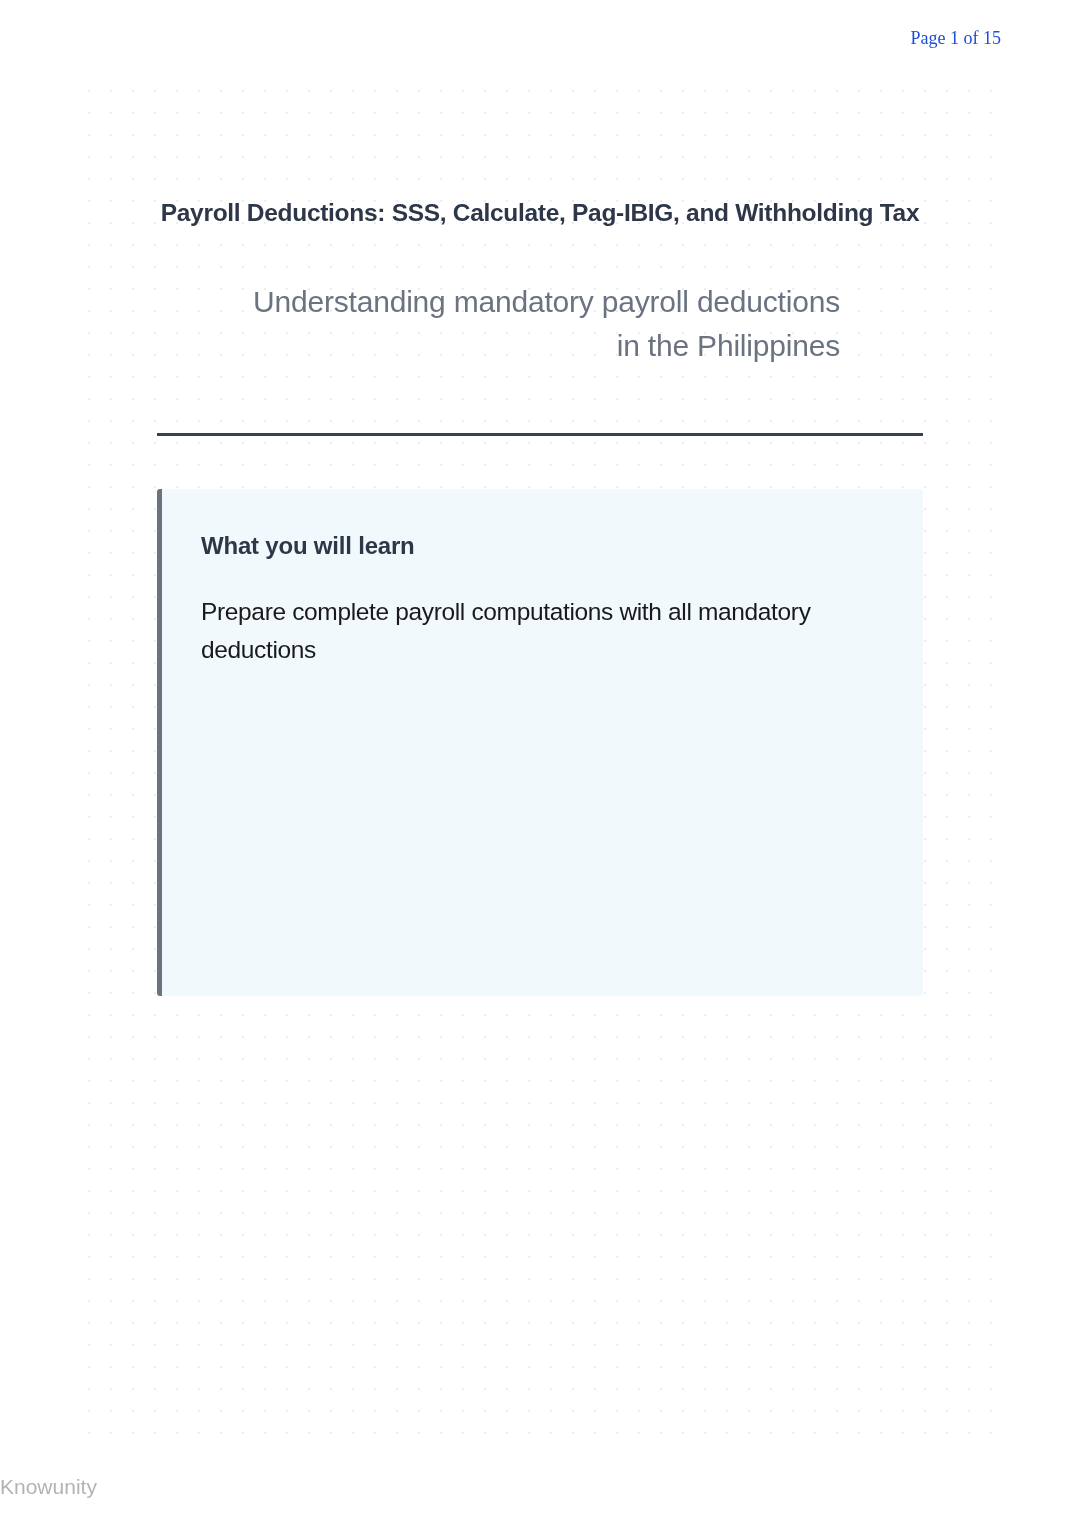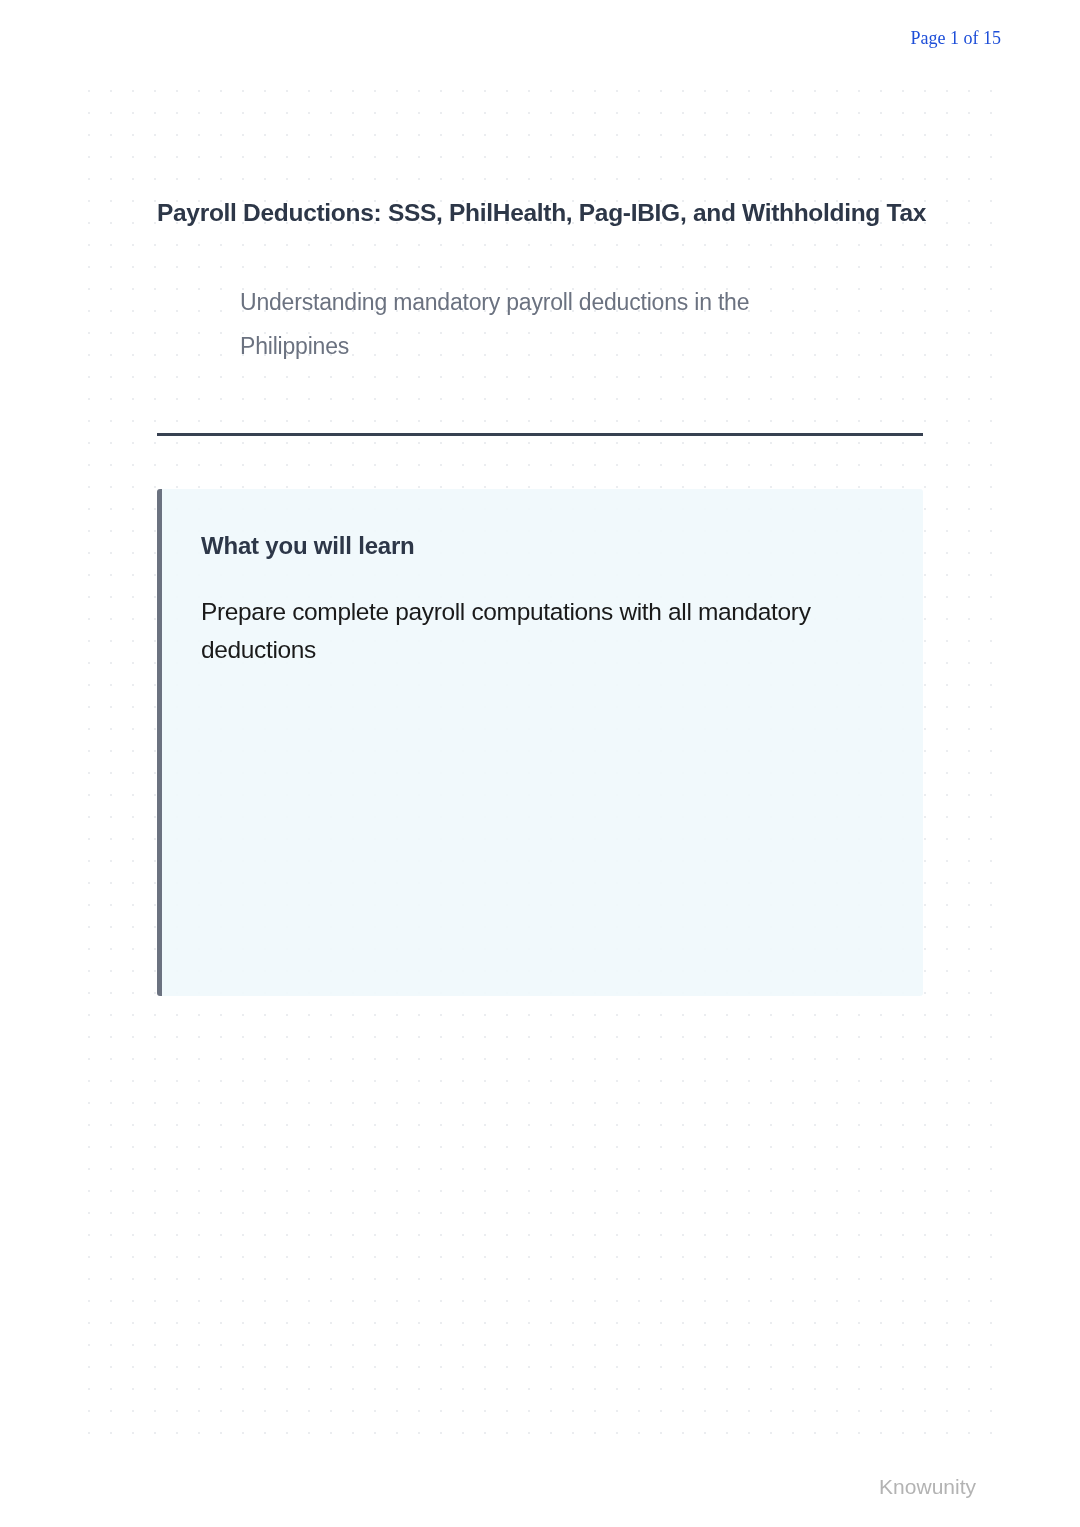--- a/index.html
+++ b/index.html
@@ -52,22 +52,22 @@
       color: #2d3748;
       letter-spacing: -0.3px;
       margin: 0;
       white-space: nowrap;
     }
     .subtitle {
       position: absolute;
       top: 280px;
       left: 83px;
       width: 600px;
-      text-align: left;
-      font-size: 23px;
+      text-align: right;
+      font-size: 30px;
       line-height: 44px;
       color: #6b7280;
       margin: 0;
       letter-spacing: -0.2px;
     }
     .divider {
       position: absolute;
       top: 433px;
       left: 0;
       width: 766px;
@@ -112,35 +112,35 @@
       line-height: 38px;
       color: #1a1a1a;
       margin-bottom: 20px;
       letter-spacing: -0.35px;
     }
     .footer-brand {
       position: absolute;
       top: 1475px;
       left: 0;
       width: 976px;
-      text-align: right;
+      text-align: left;
       font-size: 21px;
       color: #b3b3b3;
       z-index: 2;
     }
   </style>
 </head>
 <body>
 
 <div class="dot-grid"></div>
 
 <div class="page-number">Page 1 of 15</div>
 
 <div class="content">
-  <h1 class="title">Payroll Deductions: SSS, PhilHealth, Pag-IBIG, and Withholding Tax</h1>
+  <h1 class="title">Payroll Deductions: SSS, Calculate, Pag-IBIG, and Withholding Tax</h1>
 
   <p class="subtitle">Understanding mandatory payroll deductions in the Philippines</p>
 
   <hr class="divider">
 
   <section class="objectives-box">
     <h2 class="objectives-heading">What you will learn</h2>
     <ul class="objectives-list">
       <li>Prepare complete payroll computations with all mandatory deductions</li>
     </ul>

